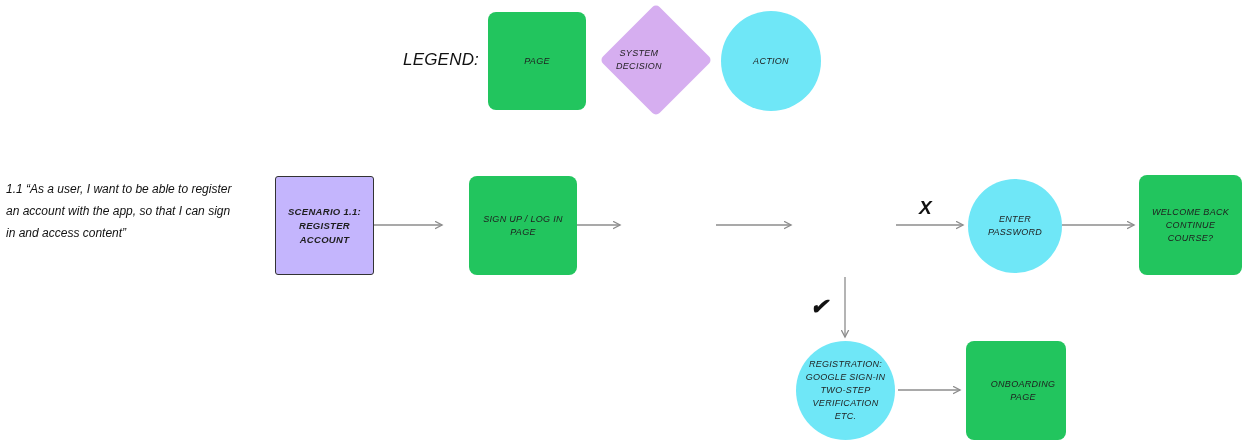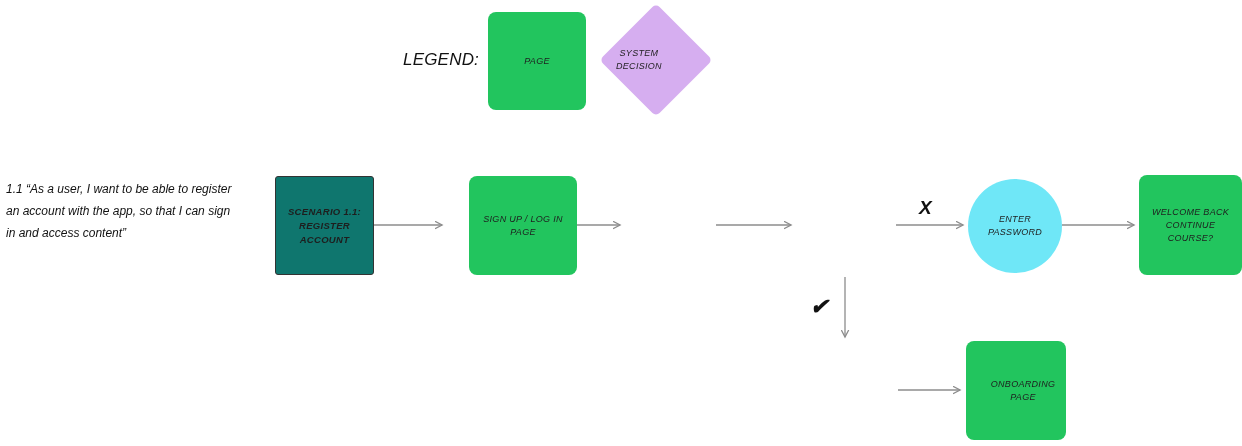--- a/index.html
+++ b/index.html
@@ -59,21 +59,21 @@
     left: 0; top: 0;
     width: 100%;
     height: 100%;
     display: flex;
     align-items: center;
     justify-content: flex-start;
     text-align: center;
   }
   
   .scenario-shape {
-    background: #0f766e;
+    background: #c4b5fd;
     border: 1px solid #333333;
     border-radius: 3px;
   }
   .node-text {
     font-size: 9px;
     line-height: 13px;
     letter-spacing: 0.3px;
     color: #1e1e1e;
     white-space: pre-line;
   }
@@ -152,20 +152,23 @@
   </div>
 
   <div class="decision-wrap" style="left:616px; top:20px; width:80px; height:80px;">
     <div class="decision-diamond"></div>
     <div class="decision-label">
       <span class="node-text">SYSTEM
 DECISION</span>
     </div>
   </div>
 
+  <div class="node action-shape" style="left:721px; top:11px; width:100px; height:100px;">
+    <span class="node-text">ACTION</span>
+  </div>
 
   <div class="story-text" style="left:6px; top:178px; width:228px;">1.1 “As a user,  I want to be able to register an account with the app, so that I can sign in and access content”</div>
 
   <div class="node scenario-shape" style="left:275px; top:176px; width:99px; height:99px;">
     <span class="node-text bold">SCENARIO 1.1:
 REGISTER
 ACCOUNT</span>
   </div>
 
   <div class="node page-shape" style="left:469px; top:176px; width:108px; height:99px;">
@@ -183,19 +186,26 @@
     <span class="node-text">WELCOME BACK
 CONTINUE
 COURSE?</span>
   </div>
 
   <div class="node action-shape" style="left:968px; top:179px; width:94px; height:94px;">
     <span class="node-text">ENTER
 PASSWORD</span>
   </div>
 
+  <div class="node action-shape" style="left:796px; top:341px; width:99px; height:99px;">
+    <span class="node-text overflow">REGISTRATION:
+GOOGLE SIGN-IN
+TWO-STEP
+VERIFICATION
+ETC.</span>
+  </div>
 
   <div class="node page-shape" style="left:966px; top:341px; width:100px; height:99px;padding-left:14px;">
     <span class="node-text">ONBOARDING
 PAGE</span>
   </div>
 
 </div>
 
 </body></html>

